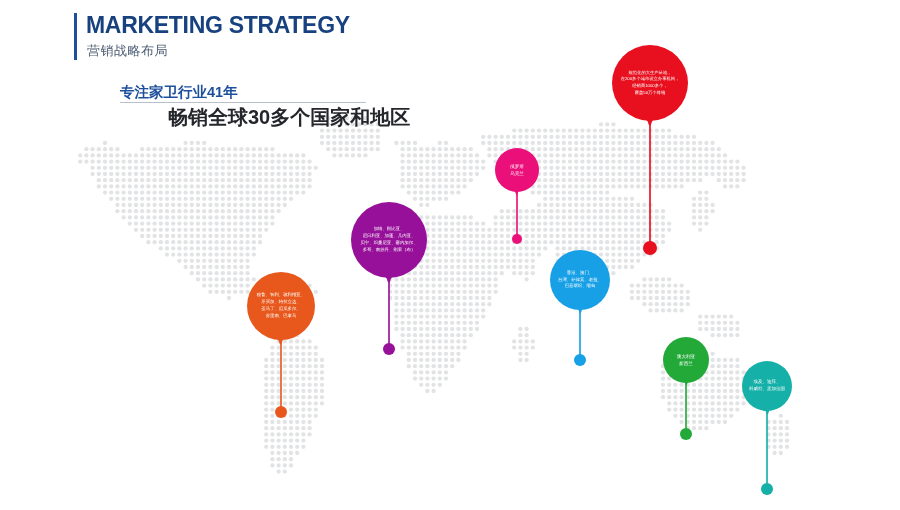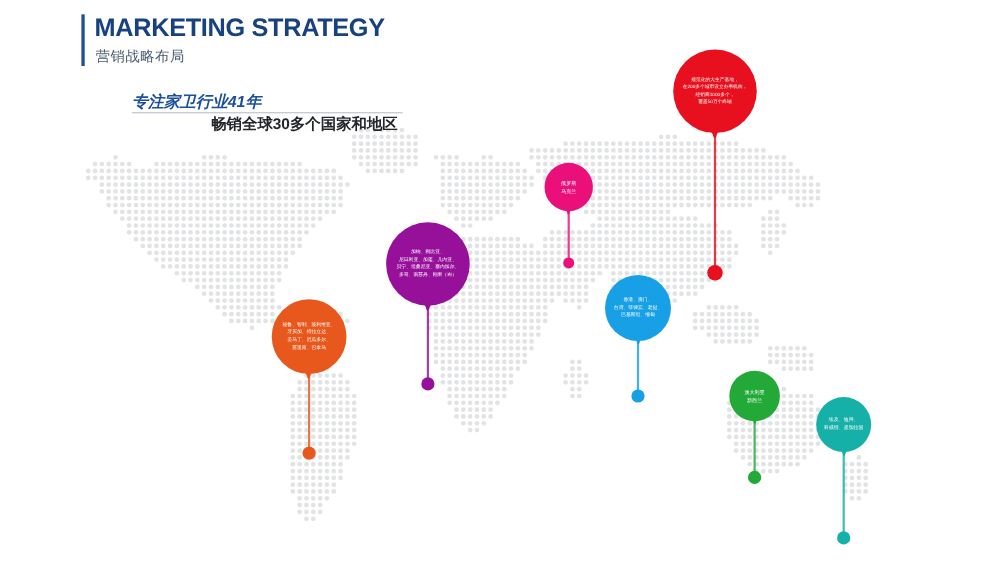--- a/index.html
+++ b/index.html
@@ -24,29 +24,29 @@
   }
   .hdr-sub{
     position:absolute;left:87px;top:42px;
     font-size:13px;color:#4a5a70;white-space:nowrap;
     letter-spacing:0.5px;
   }
 
   
   .claim1{
     position:absolute;left:120px;top:83px;
-    font-size:14.5px;font-weight:bold;color:#1d4f9c;white-space:nowrap;font-style:italic;
+    font-size:14.5px;font-weight:bold;color:#1d4f9c;white-space:nowrap;
   }
   .claim-rule{
     position:absolute;left:120px;top:102px;width:246px;height:1px;
     background:#b9c0cb;
   }
   .claim2{
     position:absolute;left:168px;top:104px;
-    font-size:14px;font-weight:bold;color:#24262b;white-space:nowrap;margin-left:24px;
+    font-size:20px;font-weight:bold;color:#24262b;white-space:nowrap;
   }
 
   
   #map{position:absolute;left:0;top:0;width:900px;height:510px;}
 
   
   .pin{position:absolute;}
   .pin .bubble{
     position:absolute;left:0;top:0;
     border-radius:50%;

